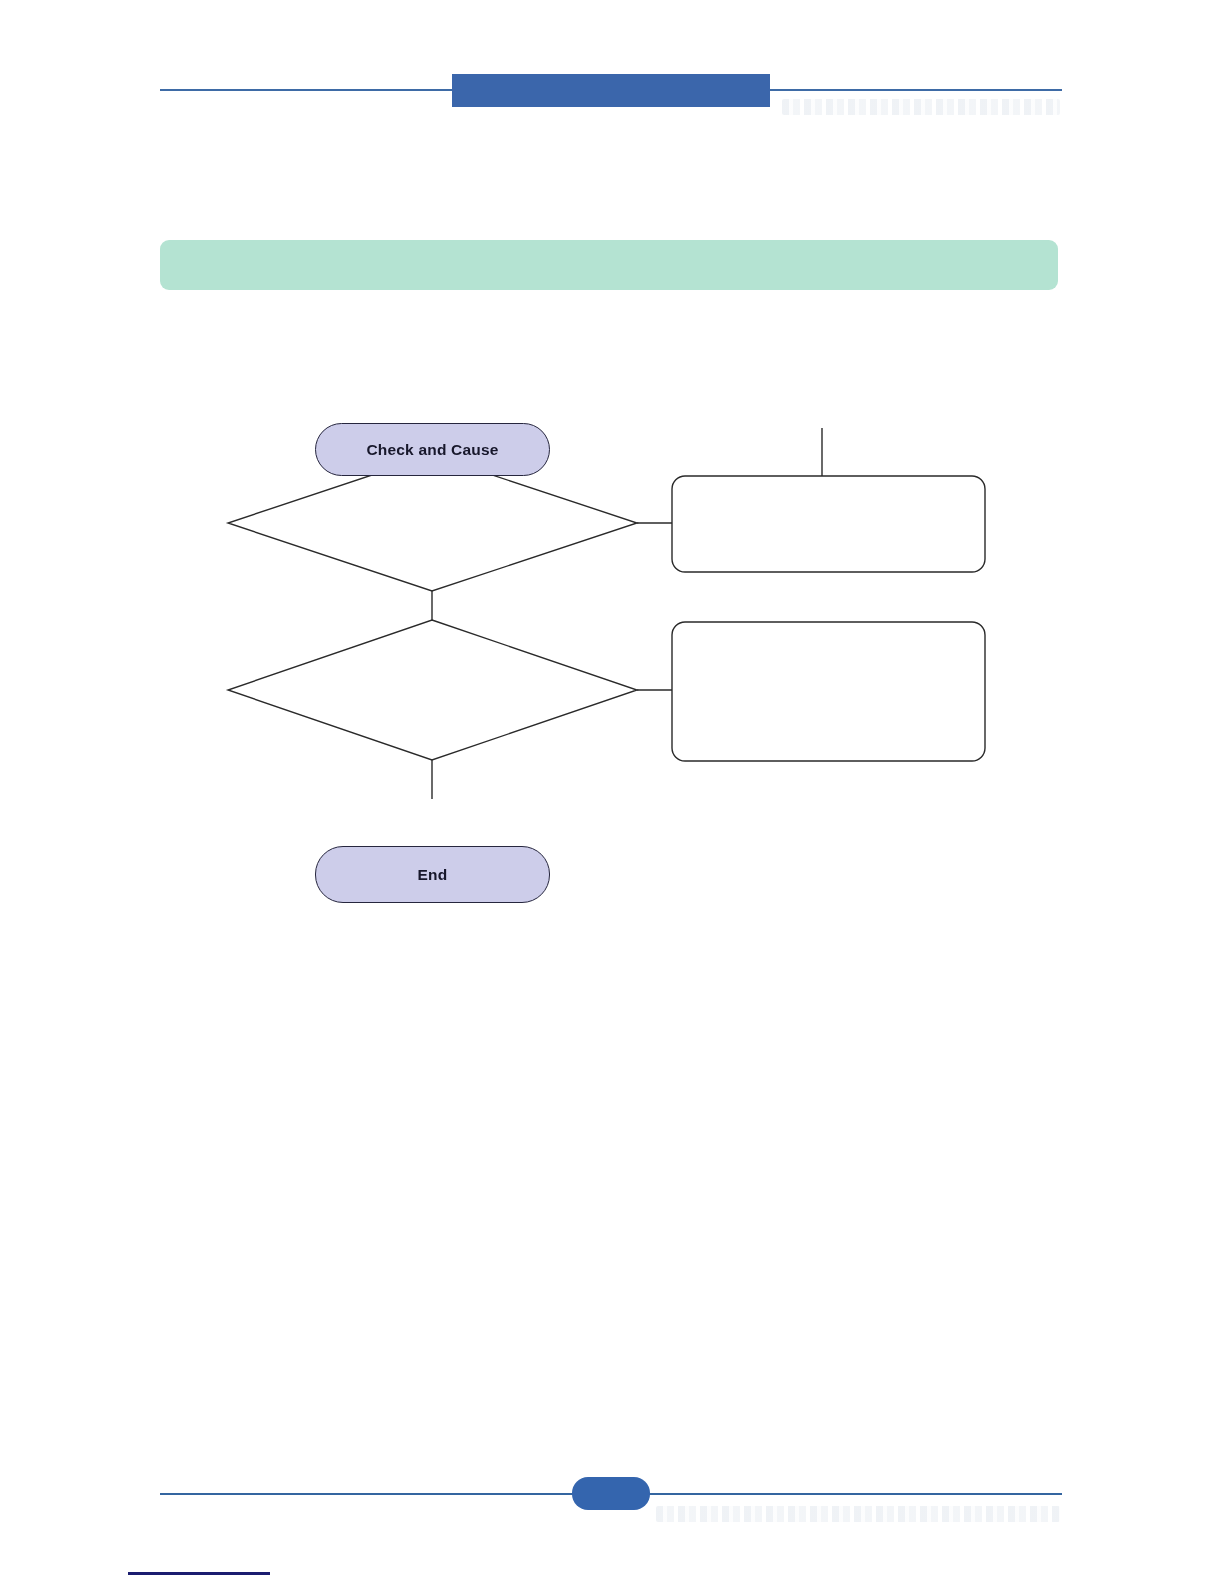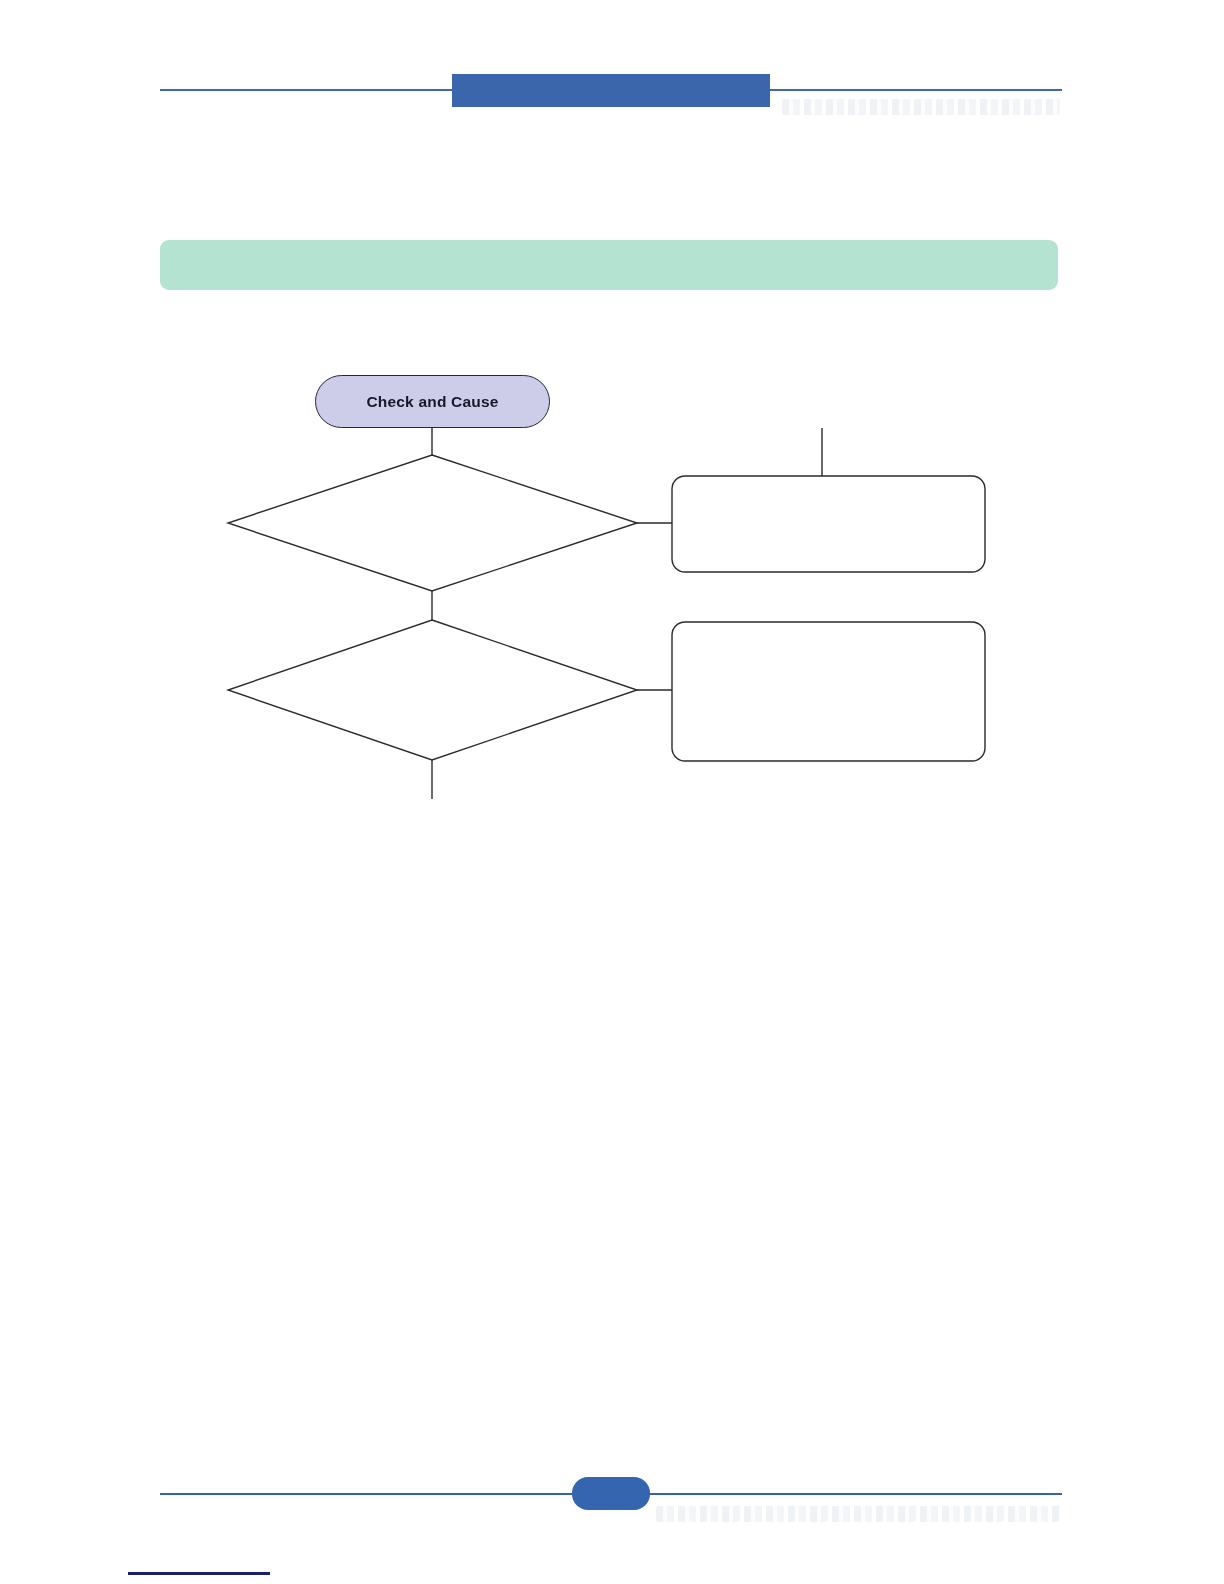--- a/index.html
+++ b/index.html
@@ -40,20 +40,21 @@
   .flow-svg{position:absolute;left:0;top:0;width:1224px;height:1584px;}
   .pill{
     position:absolute;
     display:flex;align-items:center;justify-content:center;
     background:#cdcdea;
     border:1.5px solid #26263e;
     border-radius:28px;
     font-weight:bold;font-size:15.5px;color:#17172b;
     letter-spacing:.2px;
     box-sizing:border-box;
+    margin-top:48px;
   }
   .pill-check{left:315px;top:375px;width:235px;height:53px;}
   .pill-solution{left:705px;top:375px;width:235px;height:53px;}
   .pill-end{left:315px;top:798px;width:235px;height:57px;}
   
   .footer-rule{
     position:absolute;left:160px;top:1493px;width:902px;height:2px;
     background:#3465a0;
   }
   .footer-page-marker{
@@ -95,19 +96,20 @@
 
       <path d="M637 690 H673"></path>
 
       <rect x="672" y="622" width="313" height="139" rx="13" fill="#ffffff"></rect>
 
       <path d="M432 760 V799"></path>
     </g>
   </svg>
 
   <div class="pill pill-check">Check and Cause</div>
+  <div class="pill pill-end">End</div>
 
   <div class="footer-rule"></div>
   <div class="footer-page-marker"></div>
   <div class="ghost-text ghost-footer"></div>
   <div class="corner-line"></div>
 
 </div>
 
 </body></html>

